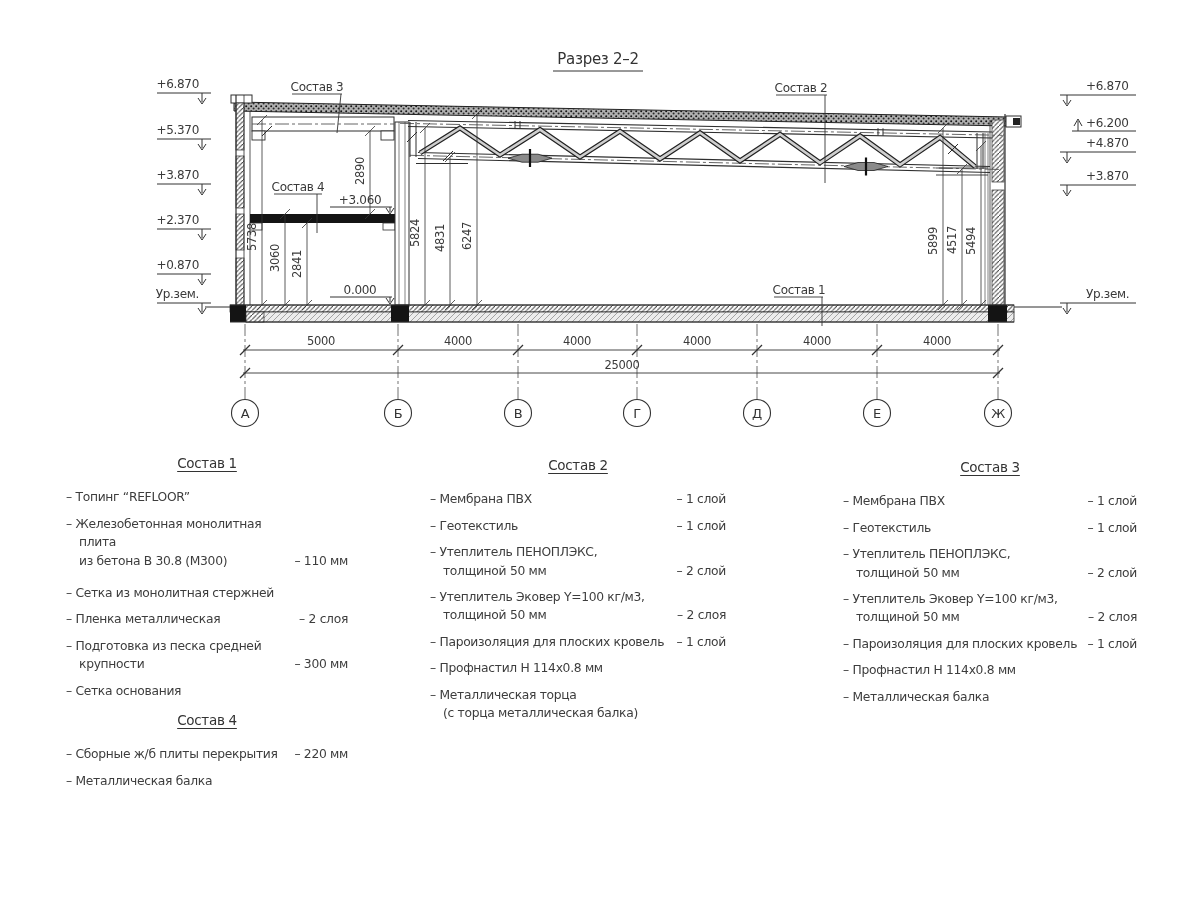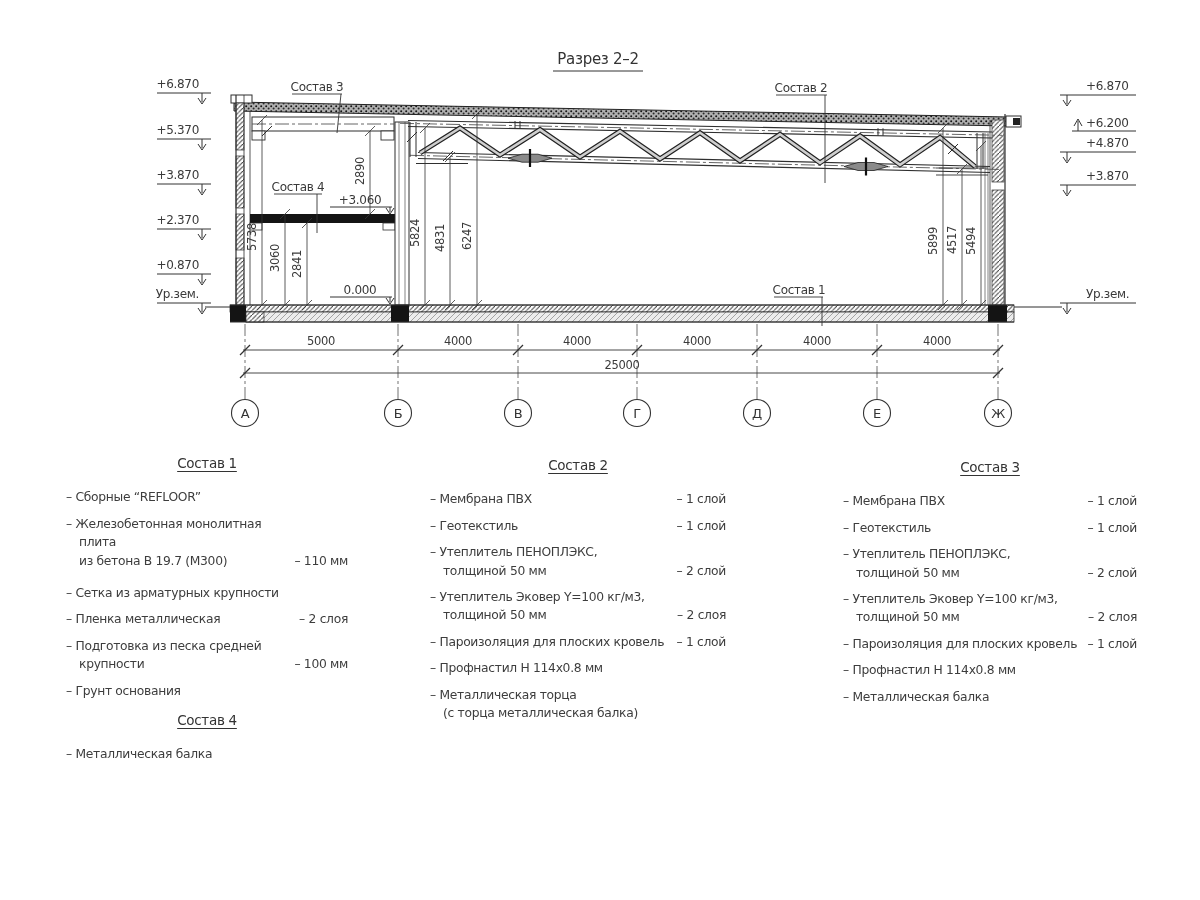--- a/index.html
+++ b/index.html
@@ -312,46 +312,50 @@
       <text class="t-axis" x="757" y="418" text-anchor="middle">Д</text>
       <text class="t-axis" x="877" y="418" text-anchor="middle">Е</text>
       <text class="t-axis" x="998" y="418" text-anchor="middle">Ж</text>
     </g>
   </g>
 </svg>
 
 <div class="list-col" style="left:66px;top:453px;width:282px;">
   <h3 class="list-title">Состав 1</h3>
   <div class="li">
-    <div class="li-text">– Сборные “REFLOOR”</div>
+    <div class="li-text">– Топинг “REFLOOR”</div>
     <div class="li-val"></div>
   </div>
   <div class="li gap-after">
     <div class="li-text">– Железобетонная  монолитная плита
-из бетона В 19.7 (М300)</div>
+из бетона В 30.8 (М300)</div>
     <div class="li-val">– 110 мм</div>
   </div>
   <div class="li">
-    <div class="li-text">– Сетка из арматурных крупности</div>
+    <div class="li-text">– Сетка из монолитная стержней</div>
     <div class="li-val"></div>
   </div>
   <div class="li">
     <div class="li-text">– Пленка металлическая</div>
     <div class="li-val">–  2 слоя</div>
   </div>
   <div class="li">
     <div class="li-text">– Подготовка из песка средней
 крупности</div>
-    <div class="li-val">– 100 мм</div>
-  </div>
-  <div class="li">
-    <div class="li-text">– Грунт основания</div>
+    <div class="li-val">– 300 мм</div>
+  </div>
+  <div class="li">
+    <div class="li-text">– Сетка основания</div>
     <div class="li-val"></div>
   </div>
   <h3 class="list-title sect2-title">Состав 4</h3>
+  <div class="li">
+    <div class="li-text">– Сборные ж/б плиты перекрытия</div>
+    <div class="li-val">– 220 мм</div>
+  </div>
   <div class="li">
     <div class="li-text">– Металлическая балка</div>
     <div class="li-val"></div>
   </div>
 </div>
 
 <div class="list-col" style="left:430px;top:455px;width:296px;">
   <h3 class="list-title">Состав 2</h3>
   <div class="li">
     <div class="li-text">– Мембрана ПВХ</div>

